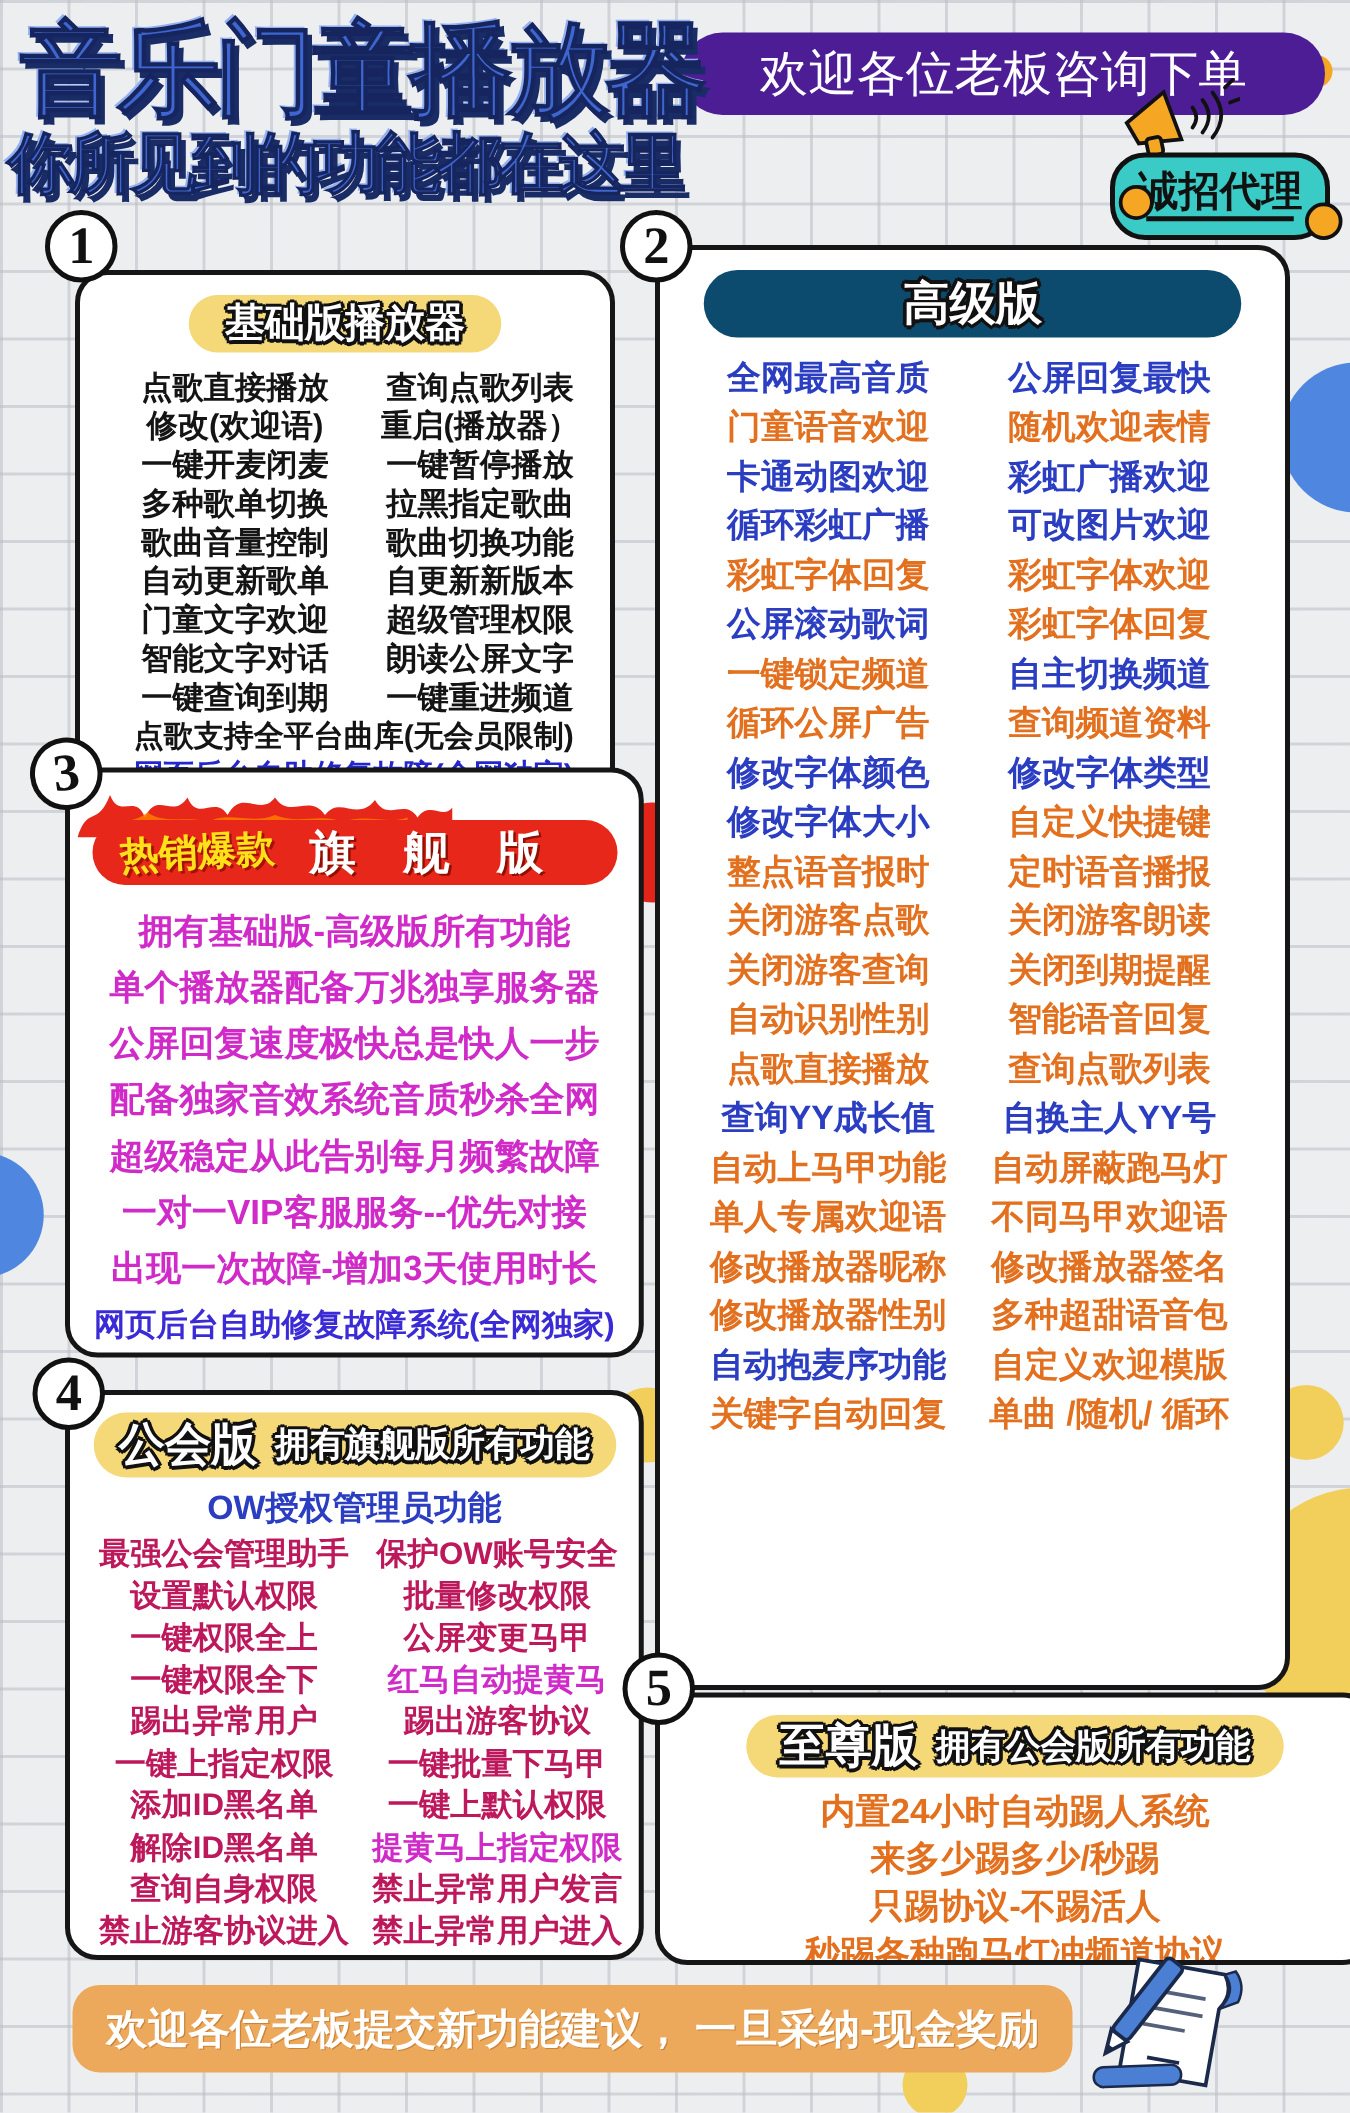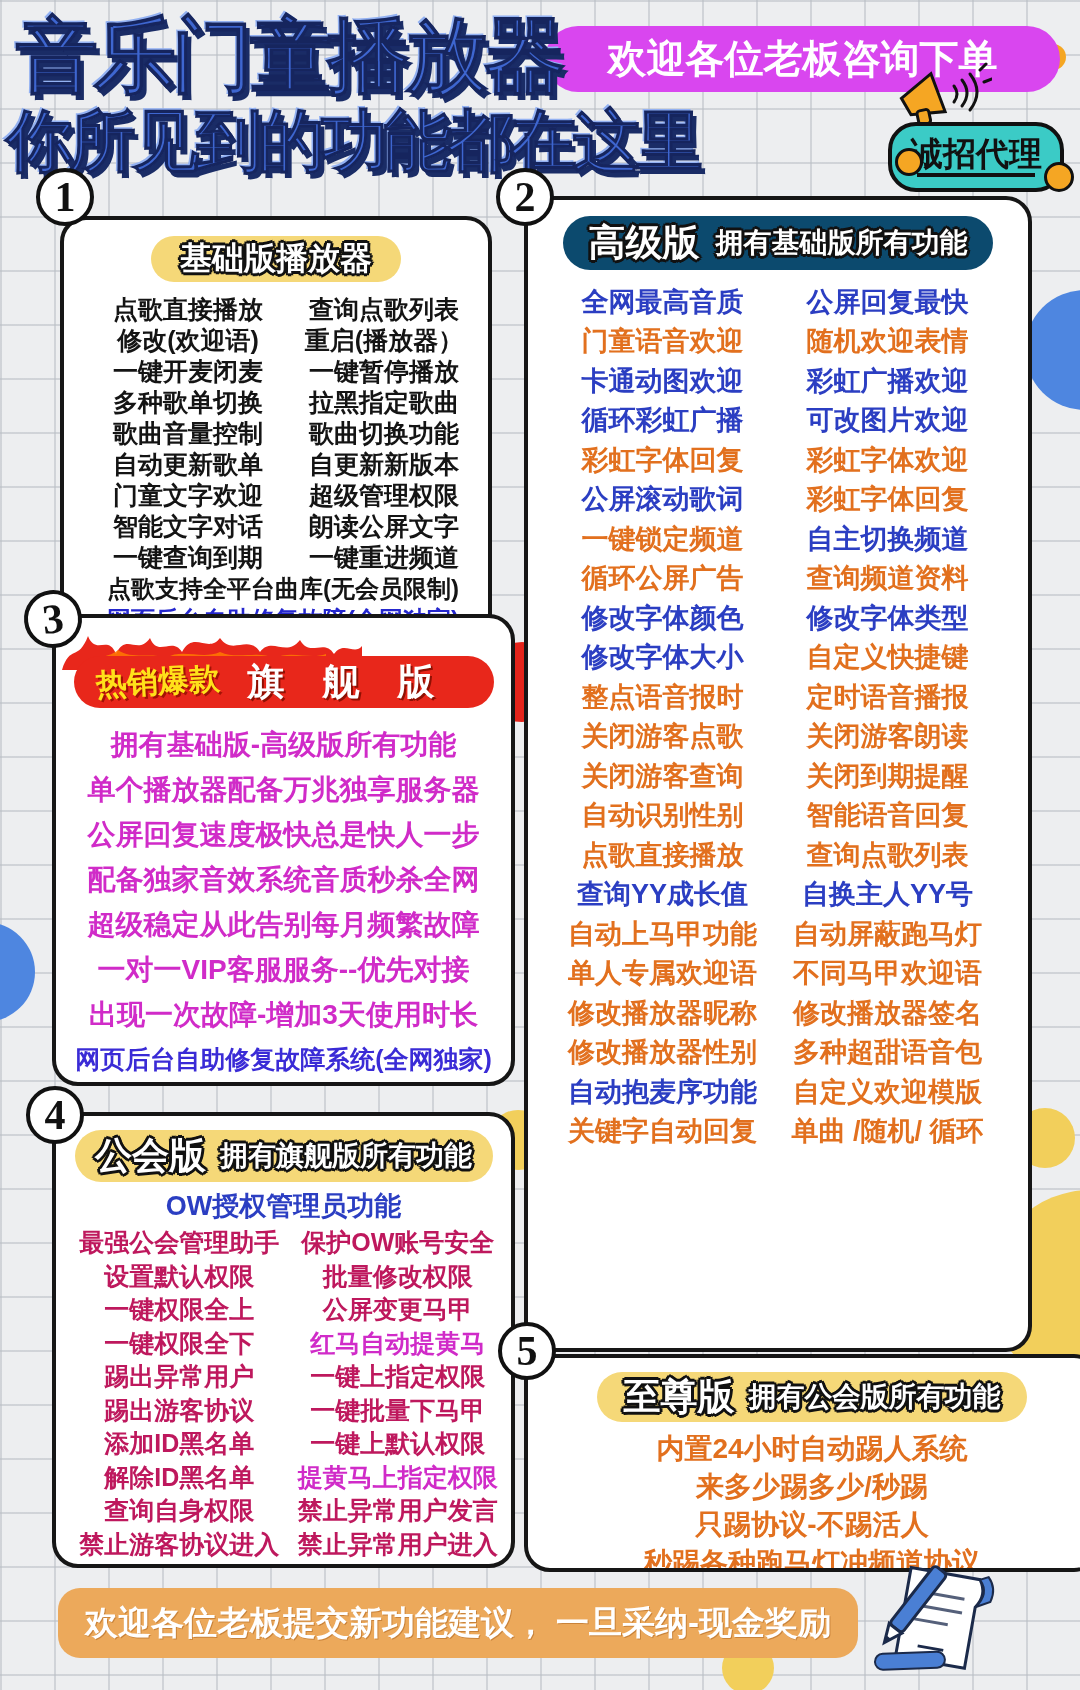--- a/index.html
+++ b/index.html
@@ -18,24 +18,24 @@
   .dot.blue{background:#4E86E0;}
   .dot.yellow{background:#F2CF5B;}
   .dot.orange{background:#F5A623;}
   
   .title{
     position:absolute;z-index:3;font-weight:900;color:#3E66D0;letter-spacing:-4px;
     text-shadow:4px 5px 0 #1A2C66,-2px -2px 0 #93B1F2;
     -webkit-text-stroke:1px #16255E;white-space:nowrap;
   }
   #title1{left:16px;top:2px;font-size:82px;}
-  #title2{left:6px;top:96px;font-size:67px;}
+  #title2{left:6px;top:96px;font-size:53px;}
   .order-badge{
     position:absolute;left:545px;top:26px;width:515px;height:66px;z-index:2;
-    background:#d946ef;border-radius:36px;color:#fff;font-size:39px;font-weight:700;
+    background:#4c1d95;border-radius:36px;color:#fff;font-size:39px;font-weight:400;
     display:flex;align-items:center;justify-content:center;white-space:nowrap;
   }
   .agent-badge{
     position:absolute;left:888px;top:122px;width:168px;height:62px;z-index:4;
     background:#3BCBC6;border:4px solid #111;border-radius:28px;
     display:flex;flex-direction:column;align-items:center;justify-content:center;font-family:Liberation Serif, serif;
   }
   .agent-badge .txt{font-size:33px;font-weight:900;color:#111;line-height:34px;}
   .agent-badge .underline{width:118px;height:4px;background:#111;margin-top:2px;}
   .megaphone{position:absolute;left:892px;top:62px;z-index:4;}
@@ -196,21 +196,20 @@
   <div class="fulls">
 
   <div class="cell c-black">点歌支持全平台曲库(无会员限制)</div>
       <div class="cell c-deepblue">网页后台自助修复故障(全网独家)</div>
     </div>
 </div>
 
 <div class="box" id="box2">
   <div class="pill orangep">
     <span class="ow big">高级版</span>
-    <span class="ow sub">拥有基础版所有功能</span>
   </div>
   <div class="cols">
 
   <div class="cell c-blue">全网最高音质</div>
       <div class="cell c-blue">公屏回复最快</div>
       <div class="cell c-orange">门童语音欢迎</div>
       <div class="cell c-orange">随机欢迎表情</div>
       <div class="cell c-blue">卡通动图欢迎</div>
       <div class="cell c-blue">彩虹广播欢迎</div>
       <div class="cell c-blue">循环彩虹广播</div>
@@ -288,22 +287,22 @@
 
   <div class="cell c-steel">最强公会管理助手</div>
       <div class="cell c-steel">保护OW账号安全</div>
       <div class="cell c-steel">设置默认权限</div>
       <div class="cell c-steel">批量修改权限</div>
       <div class="cell c-steel">一键权限全上</div>
       <div class="cell c-steel">公屏变更马甲</div>
       <div class="cell c-steel">一键权限全下</div>
       <div class="cell c-magenta">红马自动提黄马</div>
       <div class="cell c-steel">踢出异常用户</div>
+      <div class="cell c-steel">踢出游客协议</div>
       <div class="cell c-steel">一键上指定权限</div>
-      <div class="cell c-steel">踢出游客协议</div>
       <div class="cell c-steel">一键批量下马甲</div>
       <div class="cell c-steel">添加ID黑名单</div>
       <div class="cell c-steel">一键上默认权限</div>
       <div class="cell c-steel">解除ID黑名单</div>
       <div class="cell c-magenta">提黄马上指定权限</div>
       <div class="cell c-steel">查询自身权限</div>
       <div class="cell c-steel">禁止异常用户发言</div>
       <div class="cell c-steel">禁止游客协议进入</div>
       <div class="cell c-steel">禁止异常用户进入</div>
     </div>

